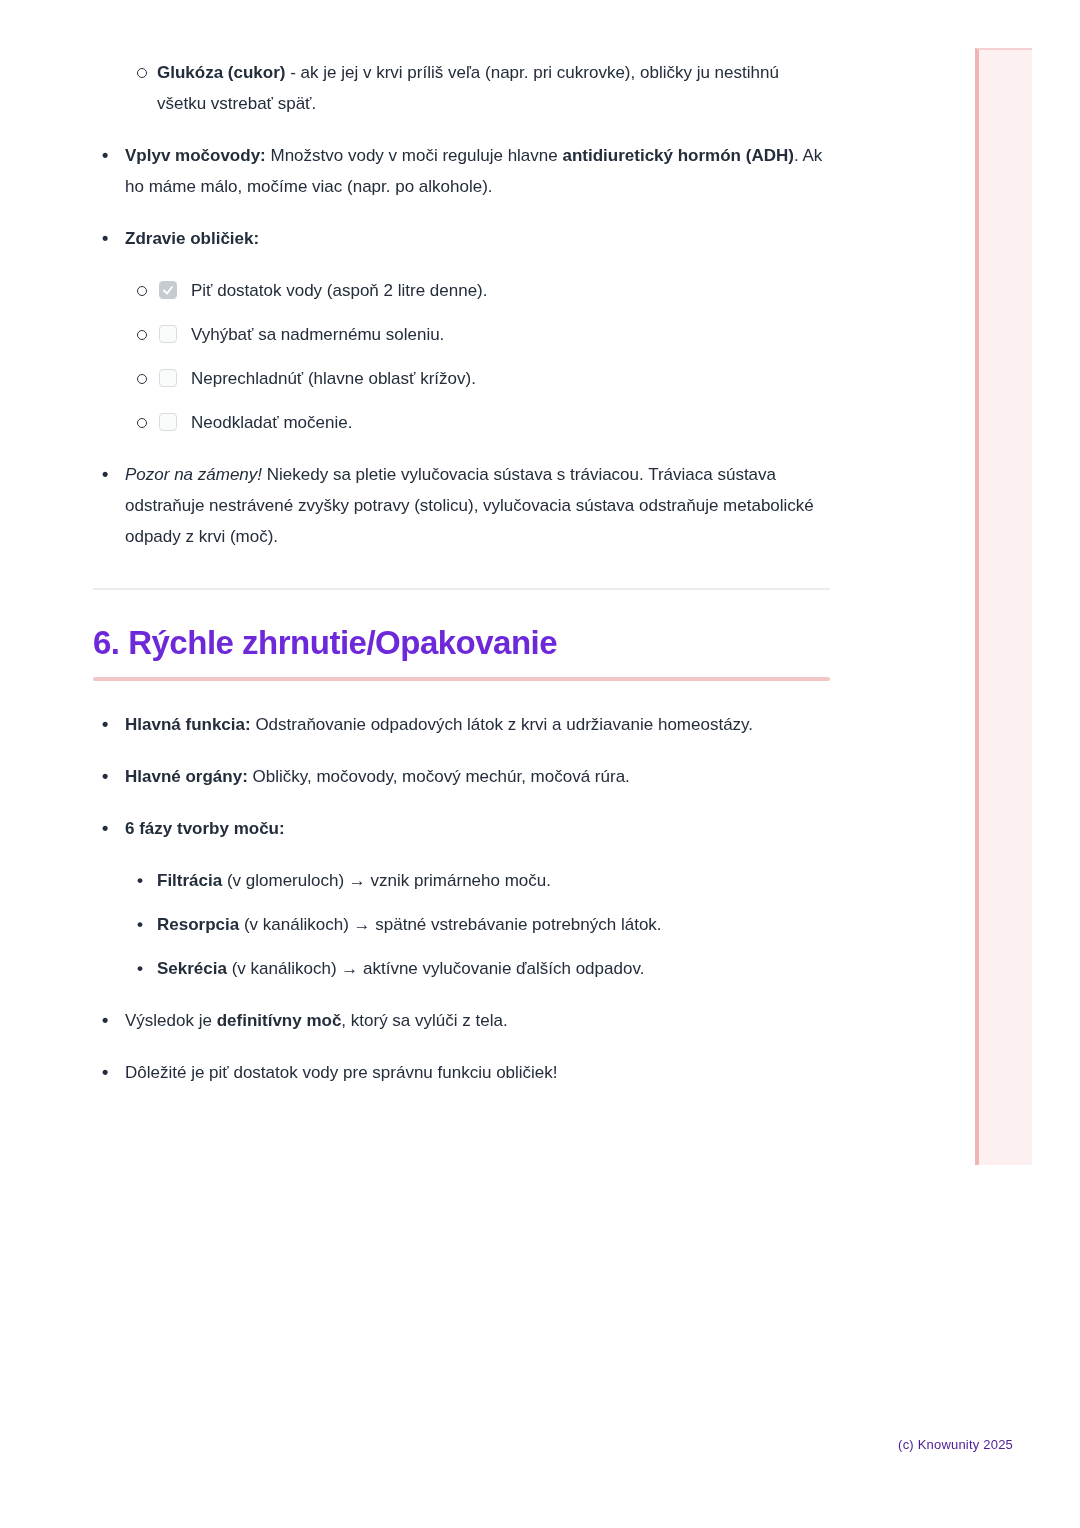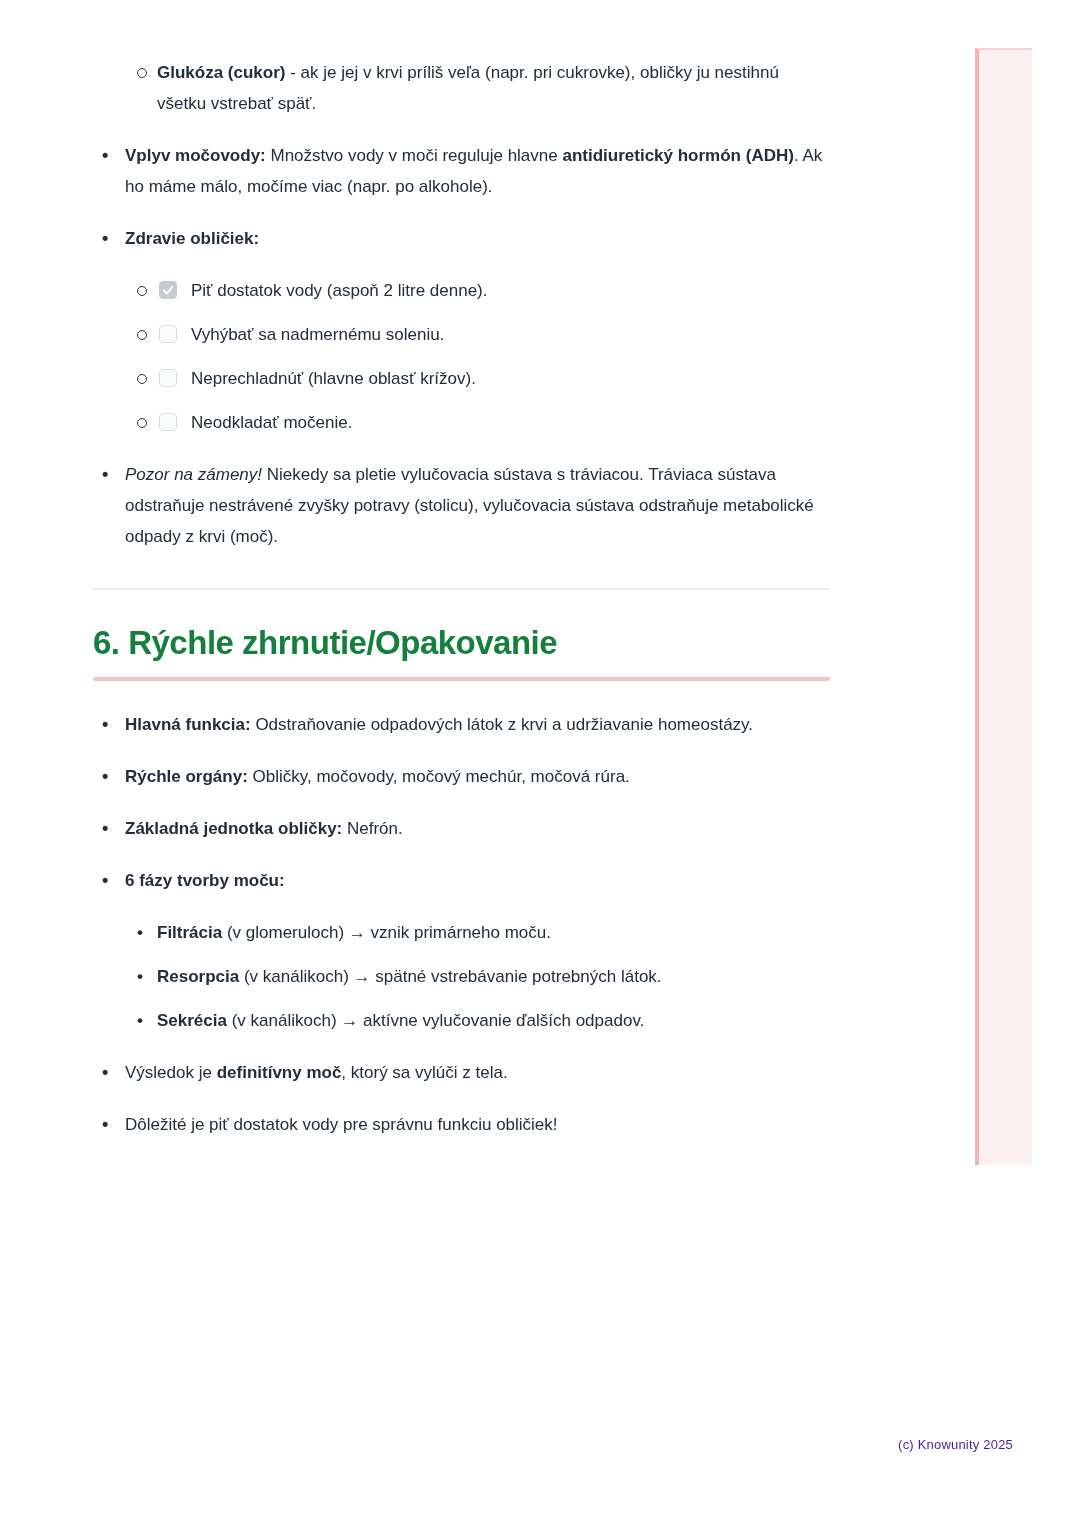--- a/index.html
+++ b/index.html
@@ -72,21 +72,21 @@
     border:none;
     border-top:2px solid #ececef;
     margin:36px 0 0 0;
     width:100%;
   }
   .section-title {
     margin-top:34px;
     font-size:33px;
     font-weight:800;
     letter-spacing:-0.5px;
-    color:#15803d;
+    color:#6d28d9;
   }
   .title-underline {
     height:4px;
     background:#f3c6c6;
     border-radius:2px;
     margin:15px 0 28px 0;
     width:100%;
   }
   .footer {
     position:absolute;
@@ -164,27 +164,23 @@
     <h2 class="section-title">6. Rýchle zhrnutie/Opakovanie</h2>
     <div class="title-underline"></div>
 
     <div class="li lvl1">
       <span class="marker dot1"></span>
       <div class="txt"><strong>Hlavná funkcia:</strong><span> Odstraňovanie odpadových látok z krvi a udržiavanie homeostázy.</span></div>
     </div>
 
     <div class="li lvl1">
       <span class="marker dot1"></span>
-      <div class="txt"><strong>Rýchle orgány:</strong><span> Obličky, močovody, močový mechúr, močová rúra.</span></div>
-    </div>
-
-    <div class="li lvl1">
-      <span class="marker dot1"></span>
-      <div class="txt"><strong>Základná jednotka obličky:</strong><span> Nefrón.</span></div>
-    </div>
+      <div class="txt"><strong>Hlavné orgány:</strong><span> Obličky, močovody, močový mechúr, močová rúra.</span></div>
+    </div>
+
 
     <div class="li lvl1">
       <span class="marker dot1"></span>
       <div class="txt"><strong>6 fázy tvorby moču:</strong></div>
     </div>
 
     <div class="li lvl2">
       <span class="marker dot2"></span>
       <div class="txt"><strong>Filtrácia</strong><span> (v glomeruloch) → vznik primárneho moču.</span></div>
     </div>

